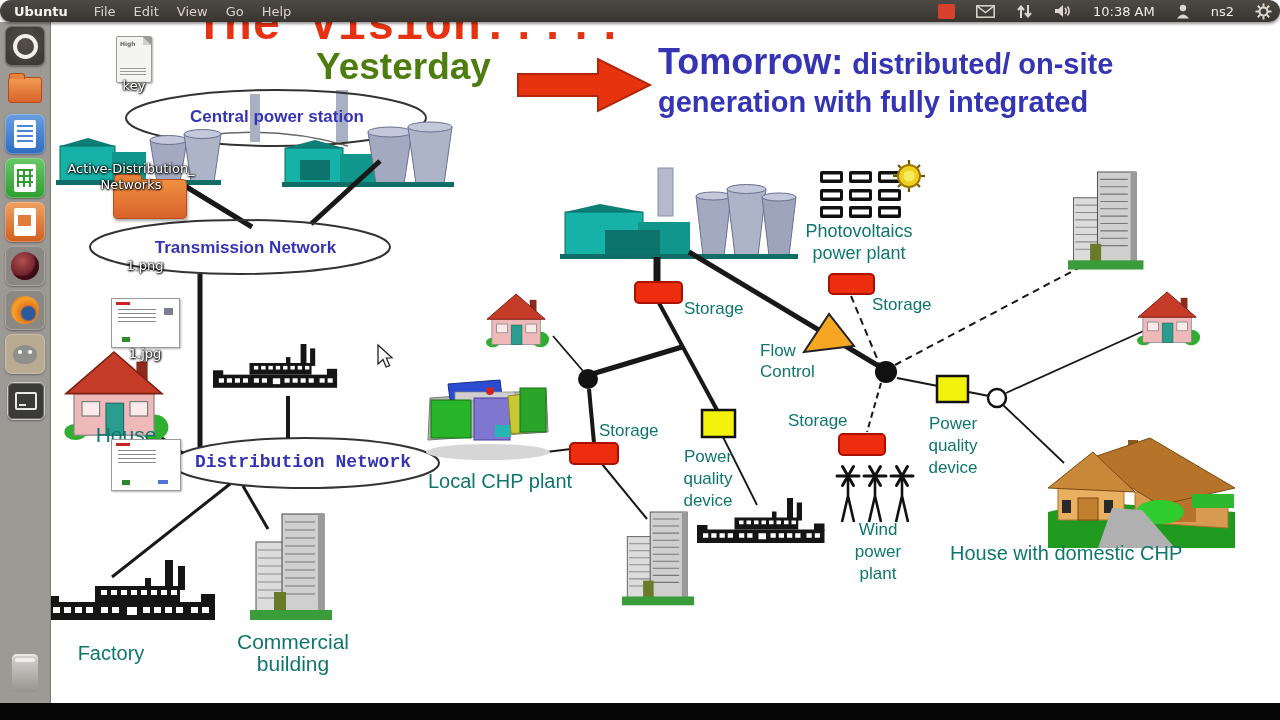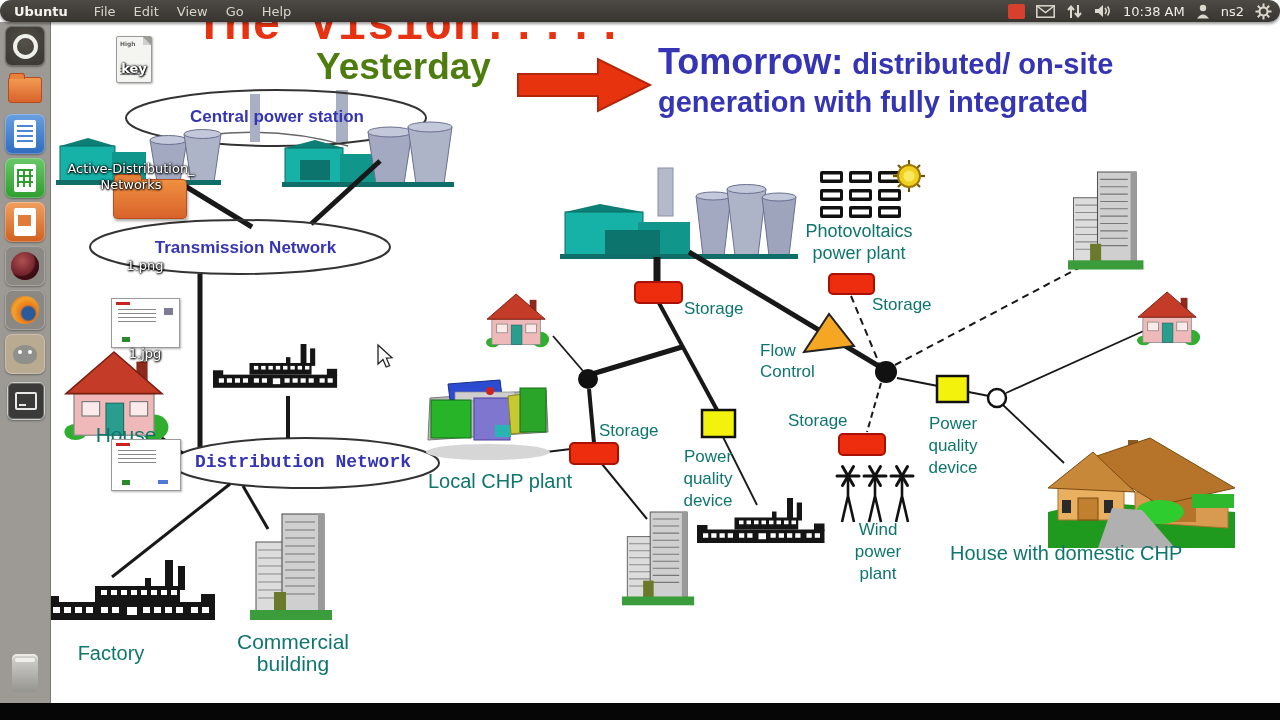--- a/index.html
+++ b/index.html
@@ -8,21 +8,21 @@
   .abs{position:absolute;}
 
   
   #menubar{left:0;top:0;width:1280px;height:22px;z-index:40;
            background:linear-gradient(#4d4944,#38342f);
            box-shadow:0 2px 3px rgba(0,0,0,.4);
            display:flex;align-items:center;color:#d9d4cb;font-size:13px;border-radius:11px;}
   #menubar .app{font-weight:bold;color:#f4f2ee;margin-left:14px;}
   #menubar .menus{display:flex;gap:18px;margin-left:26px;}
   #menubar .menus span{cursor:default;}
-  #menubar .right{margin-left:auto;display:flex;align-items:center;gap:11px;margin-right:8px;}
+  #menubar .right{margin-left:auto;display:flex;align-items:center;gap:21px;margin-right:8px;}
   .rec-square{width:17px;height:15px;background:#d8402e;border-radius:2px;}
   .mb-ico{display:block;}
   #menubar .time,#menubar .user{color:#efece6;}
 
   
   #launcher{left:0;top:22px;width:50px;height:681px;z-index:30;background:#9d9a96;
             border-right:1px solid #7d7a76;}
   .tile{position:absolute;left:5px;width:40px;height:40px;border-radius:7px;
         box-shadow:inset 0 0 0 1px rgba(255,255,255,.25),0 1px 2px rgba(0,0,0,.35);
         display:flex;align-items:center;justify-content:center;overflow:hidden;}
@@ -393,21 +393,21 @@
     <div>plant</div>
   </div>
 
   <div class="klbl slide-font" style="left:950px;top:542px;font-size:20px;">House with domestic CHP</div>
 
   <div class="dico fileicon" style="left:116px;top:36px;">
     <div class="fold"></div>
     <div class="tinytext">High</div>
     <div class="bars"></div>
   </div>
-  <div class="dlabel" style="left:106px;top:61px;width:56px;font-weight:bold;">key</div>
+  <div class="dlabel" style="left:106px;top:78px;width:56px;">key</div>
 
   <div class="dico bigfolder" style="left:113px;top:132px;">
     <div class="tab"></div>
   </div>
   <div class="dlabel" style="left:58px;top:161px;width:146px;line-height:16px;">
     <div>Active-Distribution_</div>
     <div>Networks</div>
   </div>
 
   <div class="dico thumb" style="left:111px;top:211px;width:67px;height:48px;">

